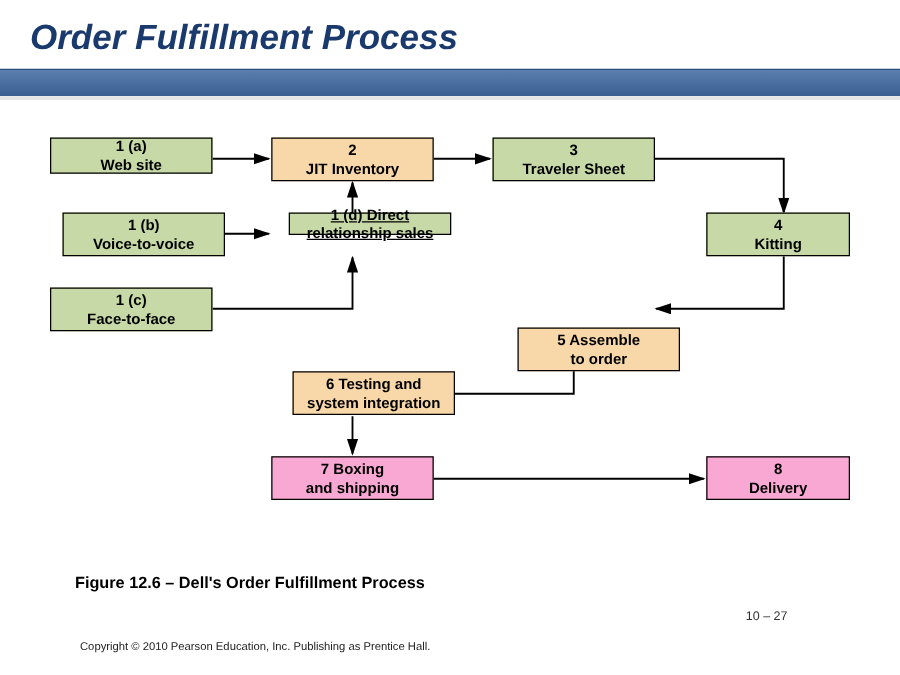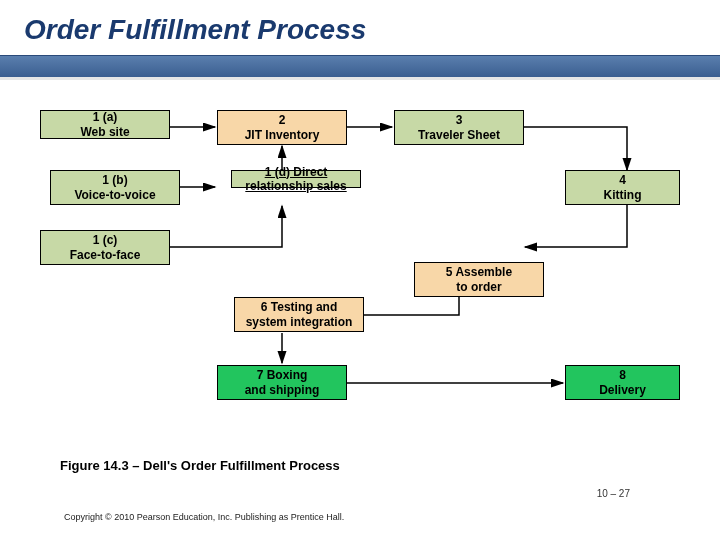--- a/index.html
+++ b/index.html
@@ -48,21 +48,21 @@
     justify-content: center;
     text-align: center;
     font-size: 12px;
     font-weight: bold;
     line-height: 1.2;
     padding: 2px 4px;
     background: #fff;
   }
   .green  { background: #c7d9a6; }
   .peach  { background: #f8d7a8; }
-  .yellow { background: #22c55e; }
+  .yellow { background: #f9a8d4; }
   svg.arrows {
     position: absolute;
     top: 0; left: 0; width: 640px; height: 340px;
     pointer-events: none;
   }
   .caption {
     position: absolute;
     left: 60px;
     top: 458px;
     font-size: 13px;
@@ -130,15 +130,15 @@
   <div class="box peach" style="left:374px; top:140px; width:130px; height:35px;margin-top:32px;">5 Assemble<br>to order</div>
 
   <div class="box green" style="left:525px; top:80px;  width:115px; height:35px;">4<br>Kitting</div>
   <div class="box yellow" style="left:525px; top:275px; width:115px; height:35px;">8<br>Delivery</div>
 
   <div class="box peach" style="left:177px; top:207px; width:130px; height:35px;margin-left:17px;">6 Testing and<br>system integration</div>
   <div class="box yellow" style="left:177px; top:275px; width:130px; height:35px;">7 Boxing<br>and shipping</div>
 
 </div>
 
-<div class="caption">Figure 14.3 – Dell's Order Fulfillment Process</div>
+<div class="caption">Figure 12.6 – Dell's Order Fulfillment Process</div>
 <div class="pagenum">10 – 27</div>
 <div class="copyright">Copyright © 2010 Pearson Education, Inc. Publishing as Prentice Hall.</div>
 
 </body></html>

